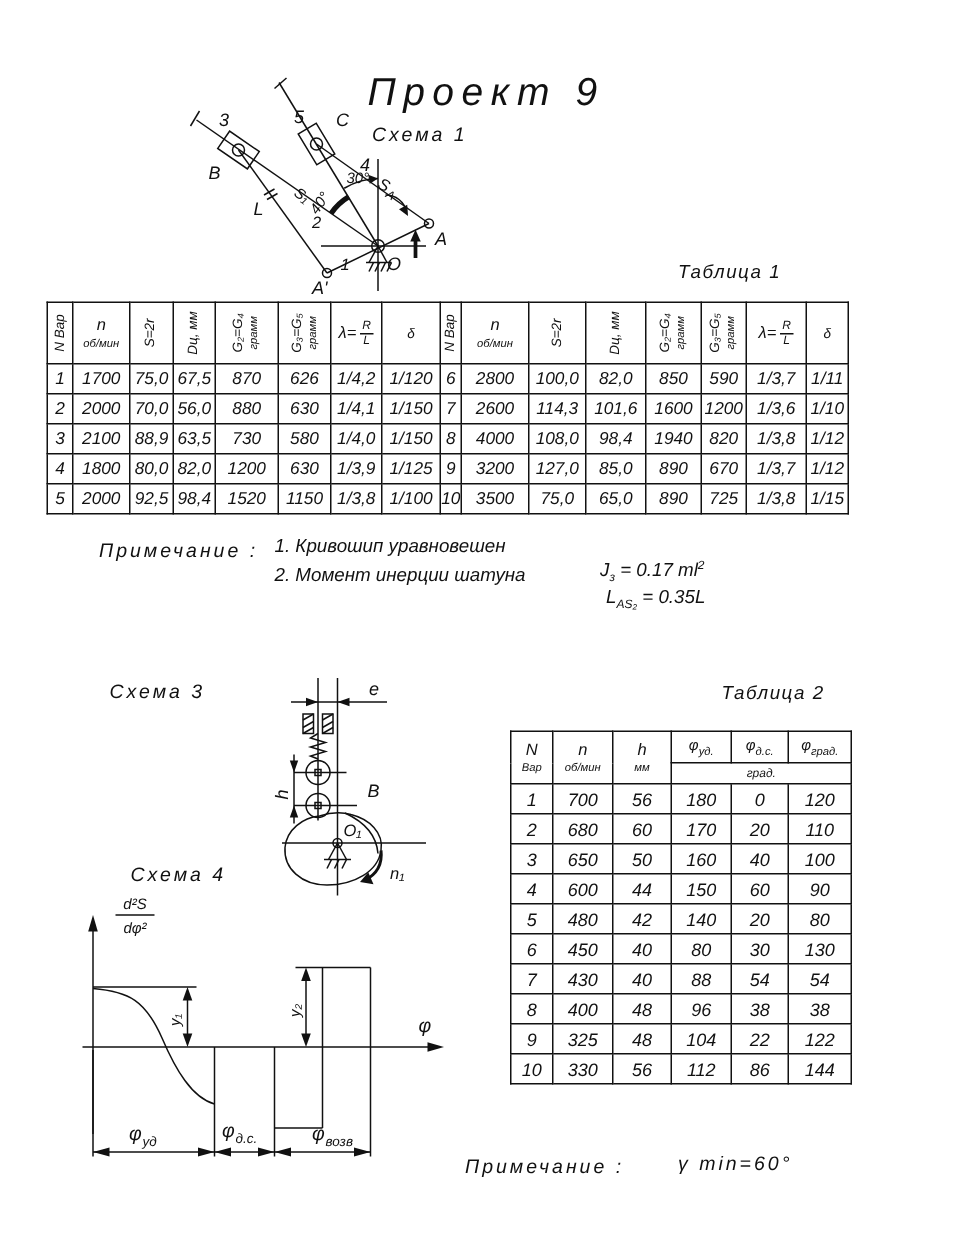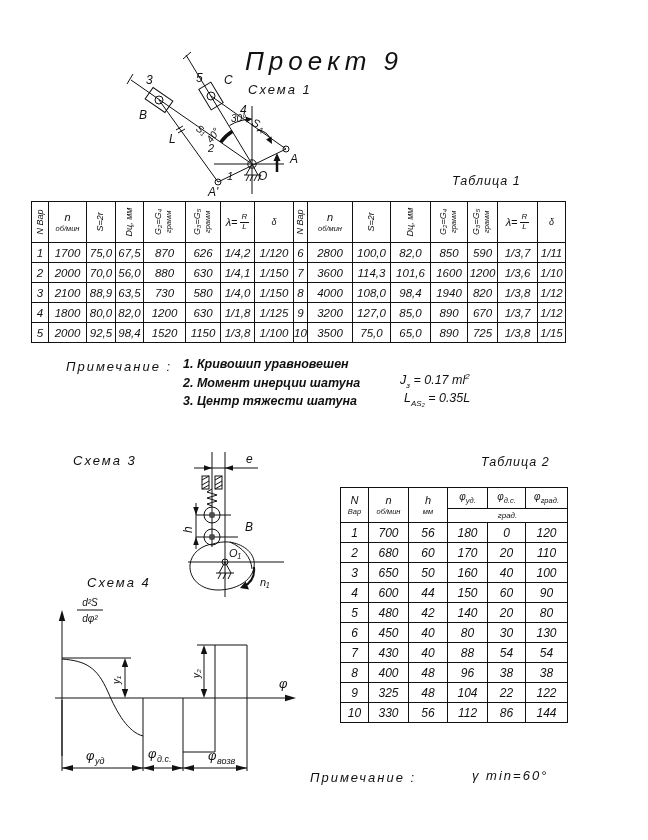--- a/index.html
+++ b/index.html
@@ -2,21 +2,21 @@
 <html><head>
 <meta charset="utf-8">
 <style>
   html,body{margin:0;padding:0;background:#888;}
   .page{position:relative;width:648px;height:840px;background:#fff;
         font-family:"Liberation Sans",sans-serif;font-style:italic;color:#111;overflow:hidden;}
   .abs{position:absolute;}
   .title{top:12px;left:0;width:100%;text-align:center;font-size:26px;letter-spacing:5px;margin-top:34px;}
   .lbl{font-size:13px;letter-spacing:2px;white-space:nowrap;}
   .lbl-sm{font-size:12.5px;letter-spacing:1px;white-space:nowrap;}
-  .note-item{font-size:12.5px;white-space:nowrap;font-weight:bold;}
+  .note-item{font-size:12.5px;white-space:nowrap;}
   .note-formula{font-size:12.5px;white-space:nowrap;}
   sub{font-size:8px;} sup{font-size:8px;}
   table{border-collapse:collapse;table-layout:fixed;background:#fff;}
   td,th{border:1.3px solid #111;padding:0;text-align:center;vertical-align:middle;
         font-weight:normal;font-style:italic;overflow:hidden;}
   #t1{width:534px;} #t1 td{height:19px;font-size:11.5px;}
   #t1 th{height:40px;font-size:9px;}
   #t2{width:227px;} #t2 td{height:19px;font-size:12px;}
   #t2 th{font-size:10px;}
   .vt{display:flex;align-items:center;justify-content:center;height:40px;}
@@ -241,21 +241,21 @@
         <tr>
           <td>2</td>
           <td>2000</td>
           <td>70,0</td>
           <td>56,0</td>
           <td>880</td>
           <td>630</td>
           <td>1/4,1</td>
           <td>1/150</td>
           <td>7</td>
-          <td>3600</td>
+          <td>2600</td>
           <td>114,3</td>
           <td>101,6</td>
           <td>1600</td>
           <td>1200</td>
           <td>1/3,6</td>
           <td>1/10</td>
         </tr>
         <tr>
           <td>3</td>
           <td>2100</td>
@@ -274,21 +274,21 @@
           <td>1/3,8</td>
           <td>1/12</td>
         </tr>
         <tr>
           <td>4</td>
           <td>1800</td>
           <td>80,0</td>
           <td>82,0</td>
           <td>1200</td>
           <td>630</td>
-          <td>1/1,8</td>
+          <td>1/3,9</td>
           <td>1/125</td>
           <td>9</td>
           <td>3200</td>
           <td>127,0</td>
           <td>85,0</td>
           <td>890</td>
           <td>670</td>
           <td>1/3,7</td>
           <td>1/12</td>
         </tr>
@@ -309,21 +309,20 @@
           <td>725</td>
           <td>1/3,8</td>
           <td>1/15</td>
         </tr>
       </tbody>
   </table>
 
   <div class="abs lbl" style="left:66px;top:359px">Примечание :</div>
   <div class="abs note-item" style="left:183px;top:357px">1. Кривошип уравновешен</div>
   <div class="abs note-item" style="left:183px;top:376px">2. Момент инерции шатуна</div>
-  <div class="abs note-item" style="left:183px;top:394px">3. Центр тяжести шатуна</div>
   <div class="abs note-formula" style="left:400px;top:372px"><span>J</span><sub>з</sub> <span>= 0.17 ml</span><sup>2</sup></div>
   <div class="abs note-formula" style="left:404px;top:391px"><span>L</span><sub>AS₂</sub> <span>= 0.35L</span></div>
 
   <div class="abs lbl" style="left:73px;top:453px">Схема 3</div>
 
   <svg style="left:180px;top:448px" width="122" height="155" viewBox="180 448 122 155">
     <g class="sk">
       <line x1="212" y1="452" x2="212" y2="547"></line>
       <line x1="225" y1="452" x2="225" y2="597"></line>
       <line x1="194" y1="468" x2="258" y2="468"></line>
@@ -541,15 +540,15 @@
       <text x="148" y="758" font-size="13">φ</text>
       <text x="157" y="762" font-size="9">д.с.</text>
     </g>
     <g>
       <text x="208" y="760" font-size="13">φ</text>
       <text x="217" y="764" font-size="9">возв</text>
     </g>
   </svg>
 
   <div class="abs lbl" style="left:310px;top:770px">Примечание :</div>
-  <div class="abs lbl" style="left:472px;top:768px">γ min=60°</div>
+  <div class="abs lbl" style="left:452px;top:768px">γ min=60°</div>
 
 </div>
 
 </body></html>

